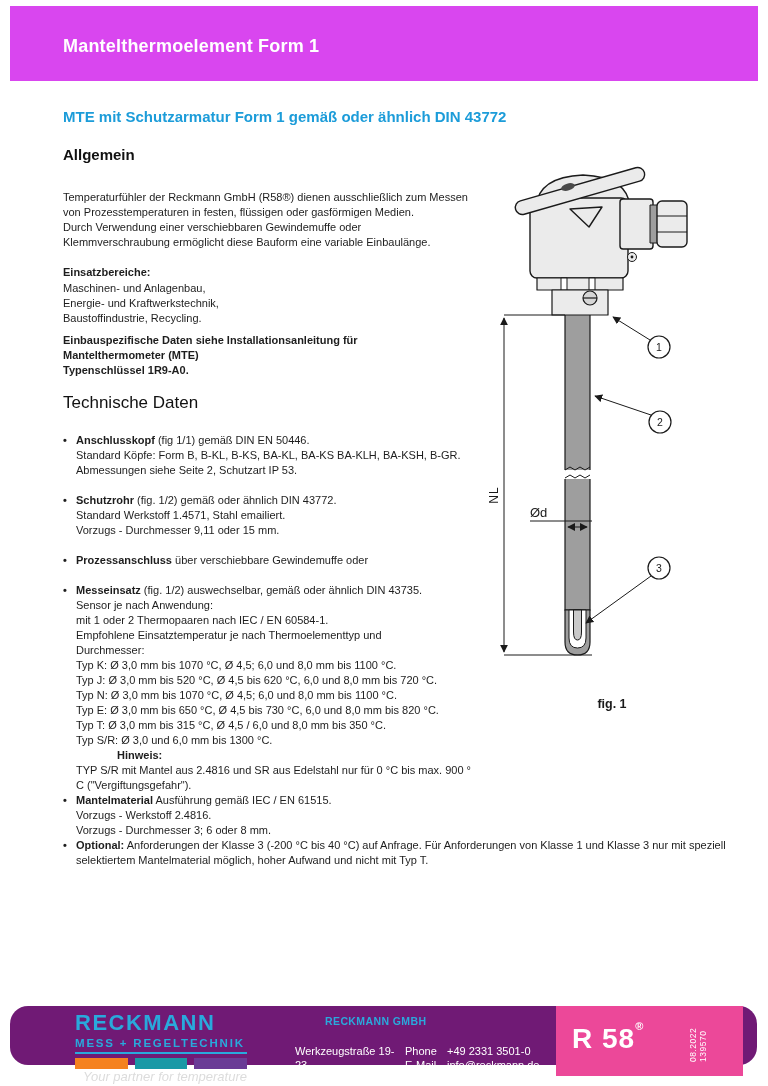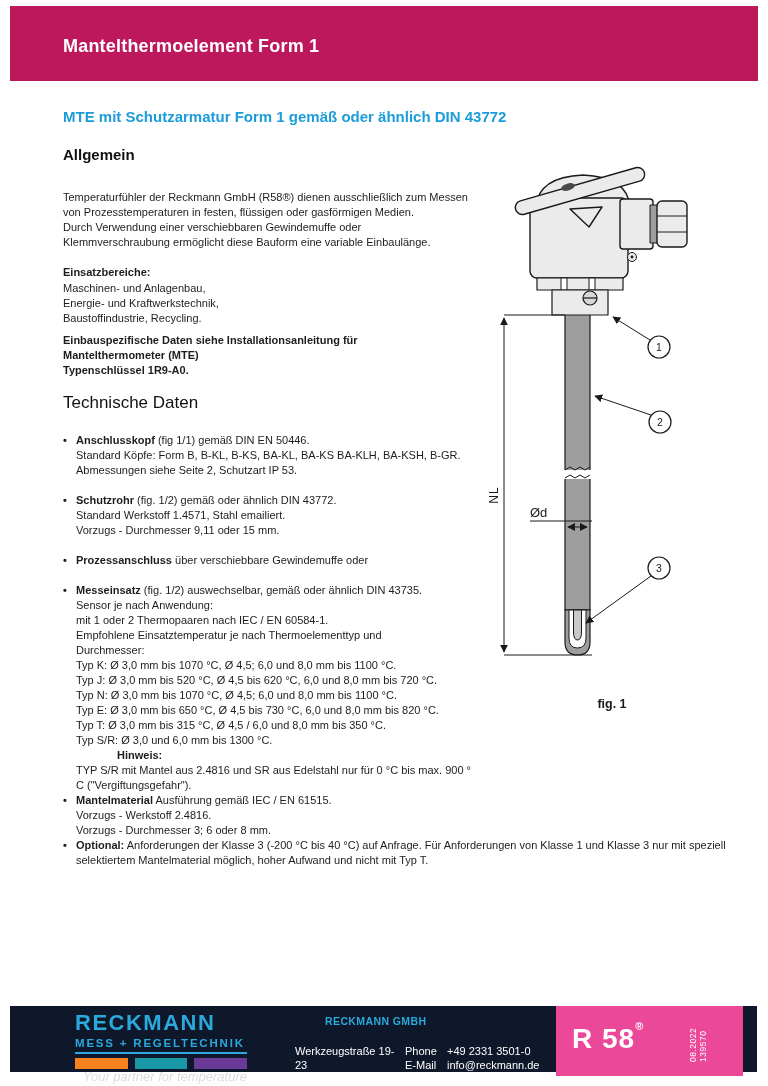--- a/index.html
+++ b/index.html
@@ -1,19 +1,19 @@
 <!DOCTYPE html>
 <html><head>
 <meta charset="utf-8">
 <style>
   html,body{margin:0;padding:0;background:#fff;}
   .page{position:relative;width:768px;height:1086px;background:#fff;overflow:hidden;
         font-family:"Liberation Sans",sans-serif;color:#1d1d1d;}
   
-  .titlebar{position:absolute;left:10px;top:6px;width:748px;height:75px;background:#be185d;}
+  .titlebar{position:absolute;left:10px;top:6px;width:748px;height:75px;background:#d946ef;}
   .titlebar h1{margin:0;padding:30px 0 0 53px;font-size:18px;font-weight:bold;color:#fff;letter-spacing:.2px;}
   
   .subtitle{position:absolute;left:63px;top:108px;font-size:15px;font-weight:bold;color:#1C9CD9;}
   .h-allgemein{position:absolute;left:63px;top:146px;font-size:15px;font-weight:bold;color:#111;}
   .txt{font-size:11px;line-height:15px;white-space:pre-line;}
   .intro{position:absolute;left:63px;top:190px;width:420px;}
   .einsatz-label{position:absolute;left:63px;top:265px;font-weight:bold;}
   .einsatz-list{position:absolute;left:63px;top:281px;width:420px;}
   .einbau-note{position:absolute;left:63px;top:333px;width:420px;font-weight:bold;}
   .h-tech{position:absolute;left:63px;top:393px;font-size:17px;font-weight:normal;color:#111;}
@@ -25,21 +25,21 @@
   .bullet .btext{flex:1;font-size:11px;line-height:15px;}
   .bullet .lead{font-weight:bold;}
   .bullet .rest{white-space:pre-line;}
   .bullet .bbody{white-space:pre-line;}
   .bullet .note-label{font-weight:bold;padding-left:41px;}
   .bullet.wide{width:692px;}
   
   .figure{position:absolute;left:480px;top:165px;width:288px;height:560px;}
   .figure svg text{font-family:"Liberation Sans",sans-serif;fill:#1a1a1a;}
   
-  .footer-gray{position:absolute;left:10px;top:1006px;width:747px;height:66px;background:#0f172a;}
+  .footer-gray{position:absolute;left:10px;top:1006px;width:747px;height:59px;background:#701a75;border-radius:18px;}
   .footer-teal{position:absolute;left:556px;top:1006px;width:187px;height:70px;background:#ec4899;}
   .r58{position:absolute;left:16px;top:14px;color:#fff;font-size:28px;font-weight:bold;letter-spacing:1px;}
   .r58 sup{font-size:11px;vertical-align:18px;}
   .docnum{position:absolute;left:118px;top:22px;width:48px;color:#fff;font-size:8.5px;line-height:10px;
           white-space:pre-line;transform:rotate(-90deg);letter-spacing:.5px;}
   .logo{position:absolute;left:65px;top:4px;width:172px;}
   .logo-line1{font-size:22px;font-weight:bold;color:#29A9DC;letter-spacing:1.5px;}
   .logo-line2{font-size:11.5px;font-weight:bold;color:#29A9DC;letter-spacing:1.8px;margin-top:1px;
               border-bottom:2px solid #29A9DC;padding-bottom:3px;}
   .logo-bars{margin-top:4px;display:flex;gap:7px;}

